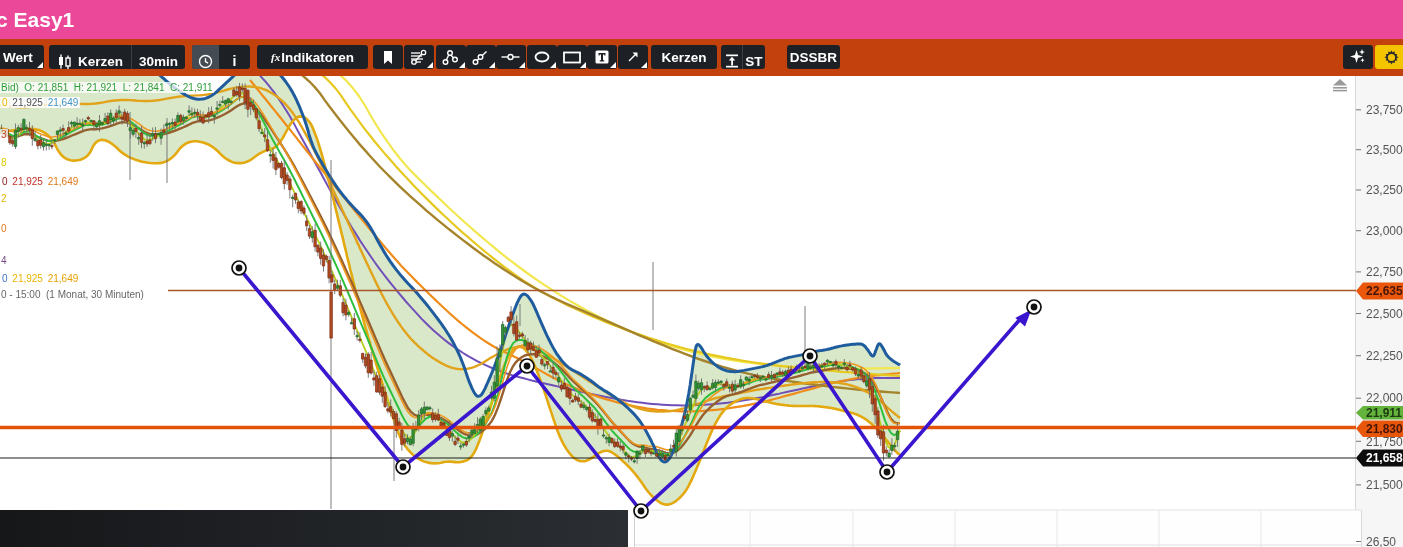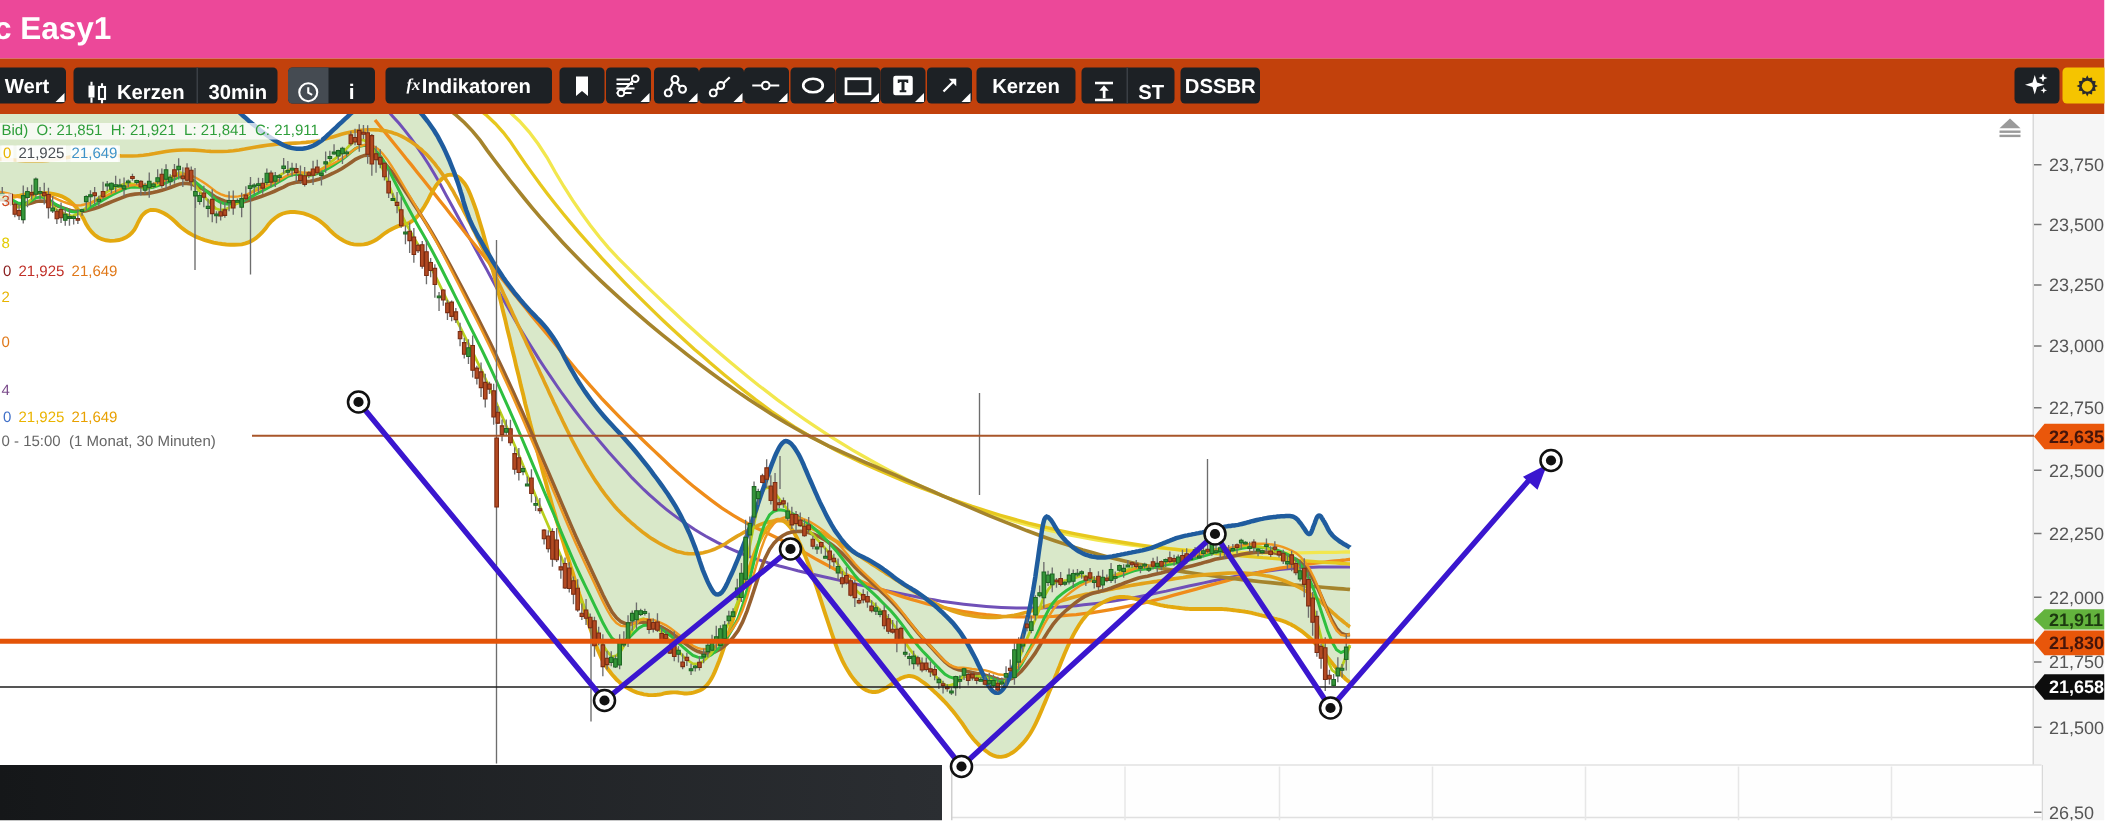--- a/index.html
+++ b/index.html
@@ -217,21 +217,21 @@
       <span class="corner"></span>
     </div>
 <div class="btn" style="left:618px;width:29.5px">
       <svg width="14" height="14" viewBox="0 0 14 14">
         <line x1="3" y1="11" x2="10" y2="4" stroke="#fff" stroke-width="1.5"></line>
         <path d="M11.5 2.5v5l-5-5Z" fill="#fff" transform="rotate(0 11 3)"></path>
       </svg>
       <span class="corner"></span>
     </div>
 <div class="btn" style="left:651px;width:66px">Kerzen</div>
-<div class="btn" style="left:721px;width:62px;padding:0">
+<div class="btn" style="left:721px;width:44px;padding:0">
       <div class="cell" style="width:30px">
         <svg width="16" height="16" viewBox="0 0 16 16">
           <g fill="#fff">
             <rect x="2" y="1.5" width="12" height="1.7"></rect>
             <rect x="2" y="12.8" width="12" height="1.7"></rect>
             <rect x="7.2" y="6.5" width="1.8" height="6"></rect>
             <polygon points="8,3.8 11.2,7.5 4.8,7.5"></polygon>
           </g>
         </svg>
       </div>

